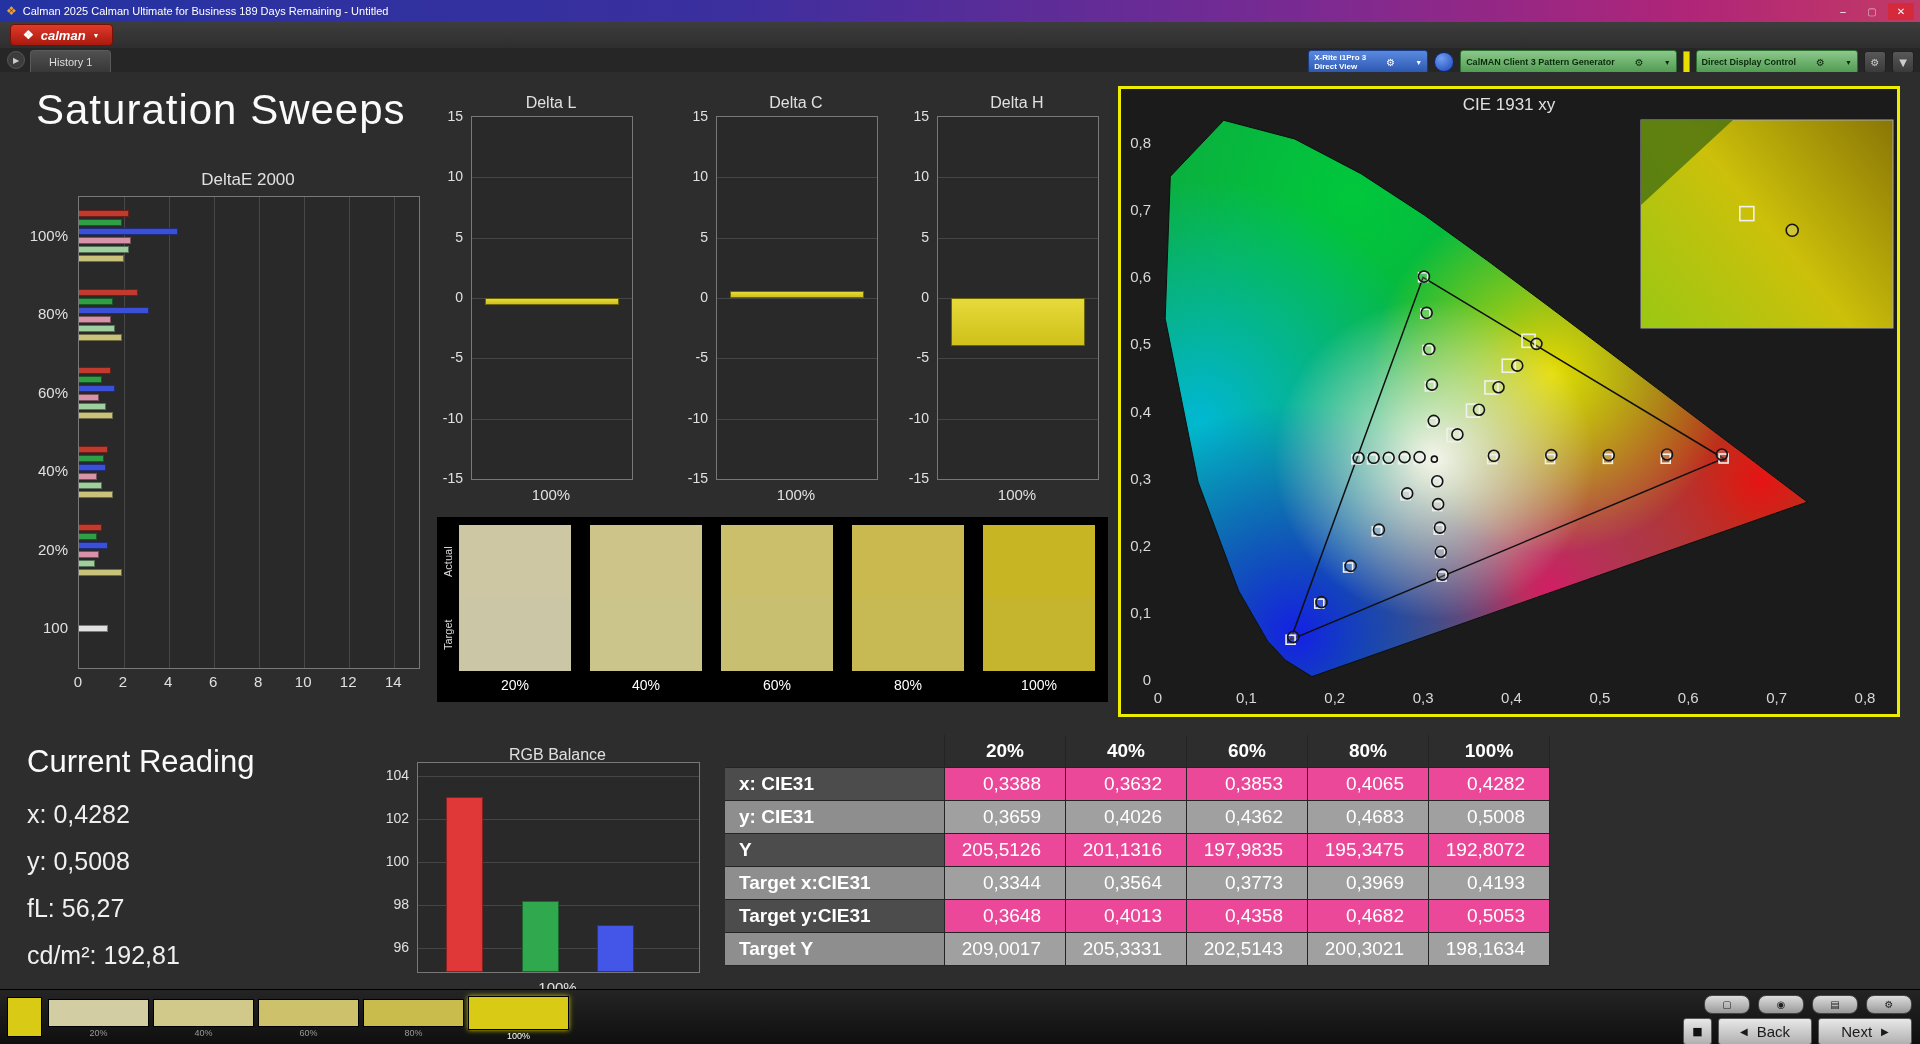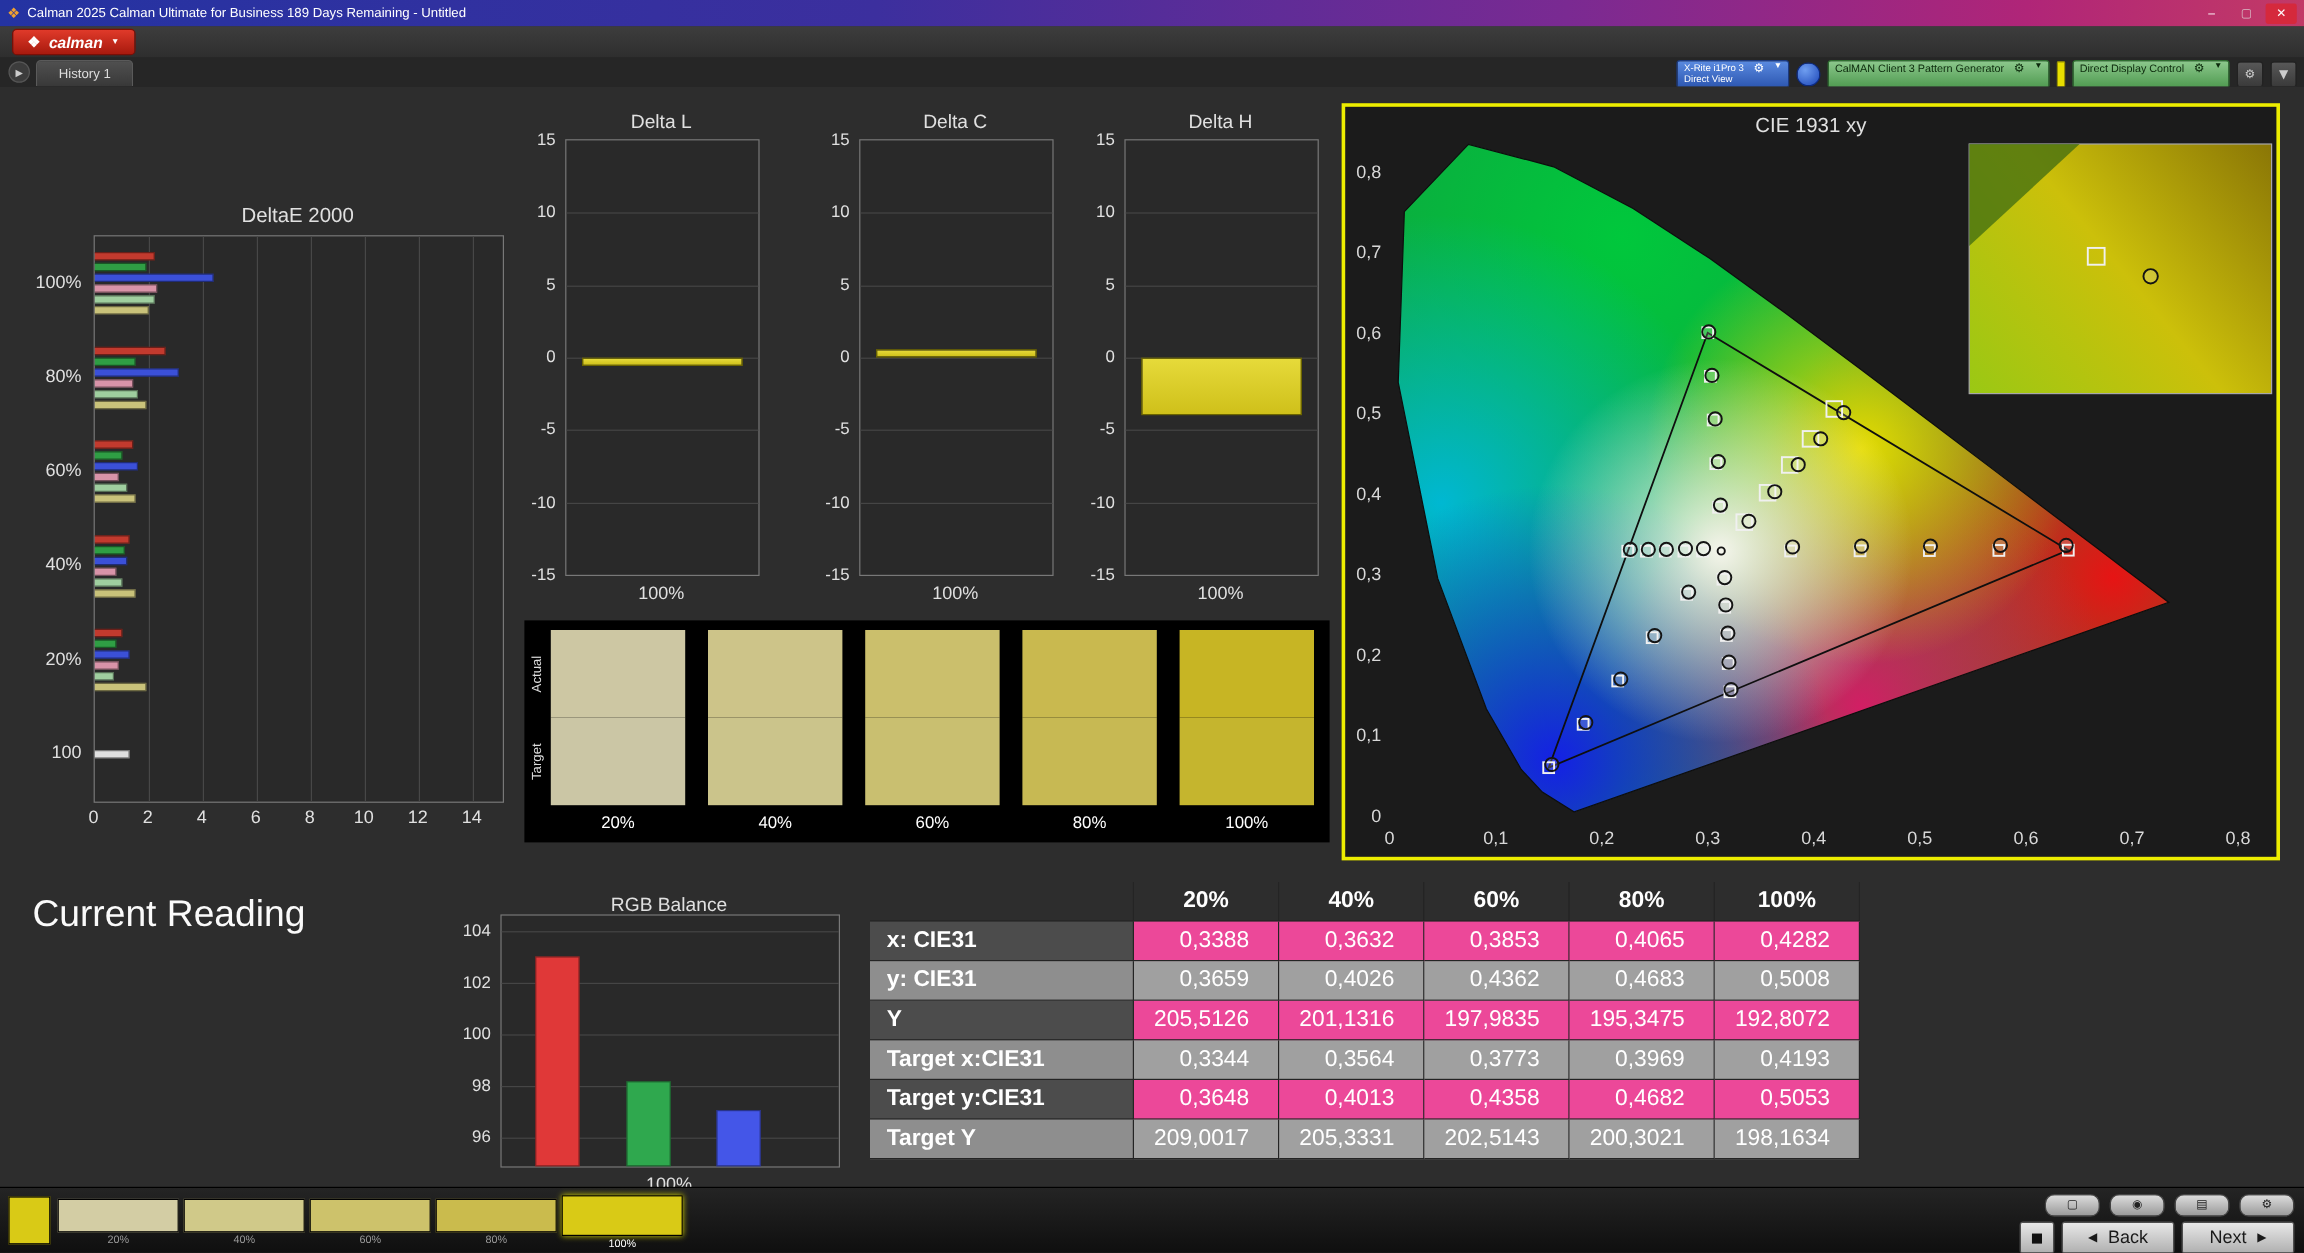--- a/index.html
+++ b/index.html
@@ -29,21 +29,21 @@
 
   
   .tabbar{position:absolute;top:48px;left:0;right:0;height:24px;background:#262626;
     border-bottom:1px solid #1a1a1a;display:flex;align-items:flex-end;}
   .tab-back{width:16px;height:16px;border-radius:50%;background:#3c3c3c;border:1px solid #555;
     color:#ccc;font-size:8px;display:flex;align-items:center;justify-content:center;margin:0 5px 3px 7px;}
   .tab{height:21px;padding:0 18px;background:linear-gradient(#505050,#383838);
     border:1px solid #5a5a5a;border-bottom:none;border-radius:4px 4px 0 0;
     color:#ddd;font-size:11px;display:flex;align-items:center;}
   .device-bar{position:absolute;top:2px;right:6px;display:flex;align-items:center;gap:6px;}
-  .dev-btn{height:20px;display:flex;align-items:flex-start;gap:8px;border-radius:3px;padding:1px 5px;}
+  .dev-btn{height:20px;display:flex;align-items:center;gap:20px;border-radius:3px;padding:1px 5px;font-weight:bold;}
   .dev-btn.blue{background:linear-gradient(#5a8ae0,#2c56b0);border:1px solid #1c3a80;color:#fff;}
   .dev-btn .two-line{display:flex;flex-direction:column;font-size:8px;line-height:9px;}
   .dev-btn.green{background:linear-gradient(#8cc88c,#4f9a50);border:1px solid #2e6e30;
     color:#0c2a0c;font-size:9px;}
   .dev-gear{font-size:10px;font-family:"DejaVu Sans",sans-serif;}
   .dev-dd{font-size:7px;}
   .meter-dot{width:18px;height:18px;border-radius:50%;
     background:radial-gradient(circle at 35% 30%,#6f9ef0,#1c46b8);border:1px solid #0c2a80;}
   .yellow-sep{width:5px;height:20px;background:#e8de00;border:1px solid #9a9200;border-radius:1px;}
   .mini-btn{width:20px;height:20px;background:linear-gradient(#585858,#3a3a3a);border:1px solid #222;
@@ -204,20 +204,21 @@
         <span>Direct Display Control</span>
         <span class="dev-gear">⚙</span>
         <span class="dev-dd">▼</span>
       </div>
       <div class="mini-btn">⚙</div>
       <div class="mini-btn">▼</div>
     </div>
   </div>
 
   <div class="main">
+    <div class="page-title">Saturation Sweeps</div>
 
     <div class="de-wrap">
       <div class="chart-title">DeltaE 2000</div>
       <div class="de-ylabels" id="de-ylabels">
           <div class="de-ylab" style="top: 0%;">100%</div>
           <div class="de-ylab" style="top: 16.6667%;">80%</div>
           <div class="de-ylab" style="top: 33.3333%;">60%</div>
           <div class="de-ylab" style="top: 50%;">40%</div>
           <div class="de-ylab" style="top: 66.6667%;">20%</div>
           <div class="de-ylab" style="top: 83.3333%;">100</div>
@@ -524,20 +525,26 @@
             <text x="30" y="193.24999999999994" text-anchor="end" class="cie-tick">0,6</text>
             <text x="30" y="126.12499999999994" text-anchor="end" class="cie-tick">0,7</text>
             <text x="30" y="59" text-anchor="end" class="cie-tick">0,8</text>
           </g>
       </svg>
       <div class="chart-title">CIE 1931 xy</div>
     </div>
 
     <div class="current-reading">
       <div class="cr-title">Current Reading</div>
+      <div id="cr-lines">
+          <div class="cr-line">x: 0,4282</div>
+          <div class="cr-line">y: 0,5008</div>
+          <div class="cr-line">fL: 56,27</div>
+          <div class="cr-line">cd/m²: 192,81</div>
+        </div>
     </div>
 
     <div class="rgb-wrap">
       <div class="chart-title">RGB Balance</div>
       <div class="rgb-ylabels" id="rgb-ylabels">
           <div class="ytick" style="top: 6.18557%;">104</div>
           <div class="ytick" style="top: 26.8041%;">102</div>
           <div class="ytick" style="top: 47.4227%;">100</div>
           <div class="ytick" style="top: 68.0412%;">98</div>
           <div class="ytick" style="top: 88.6598%;">96</div>

